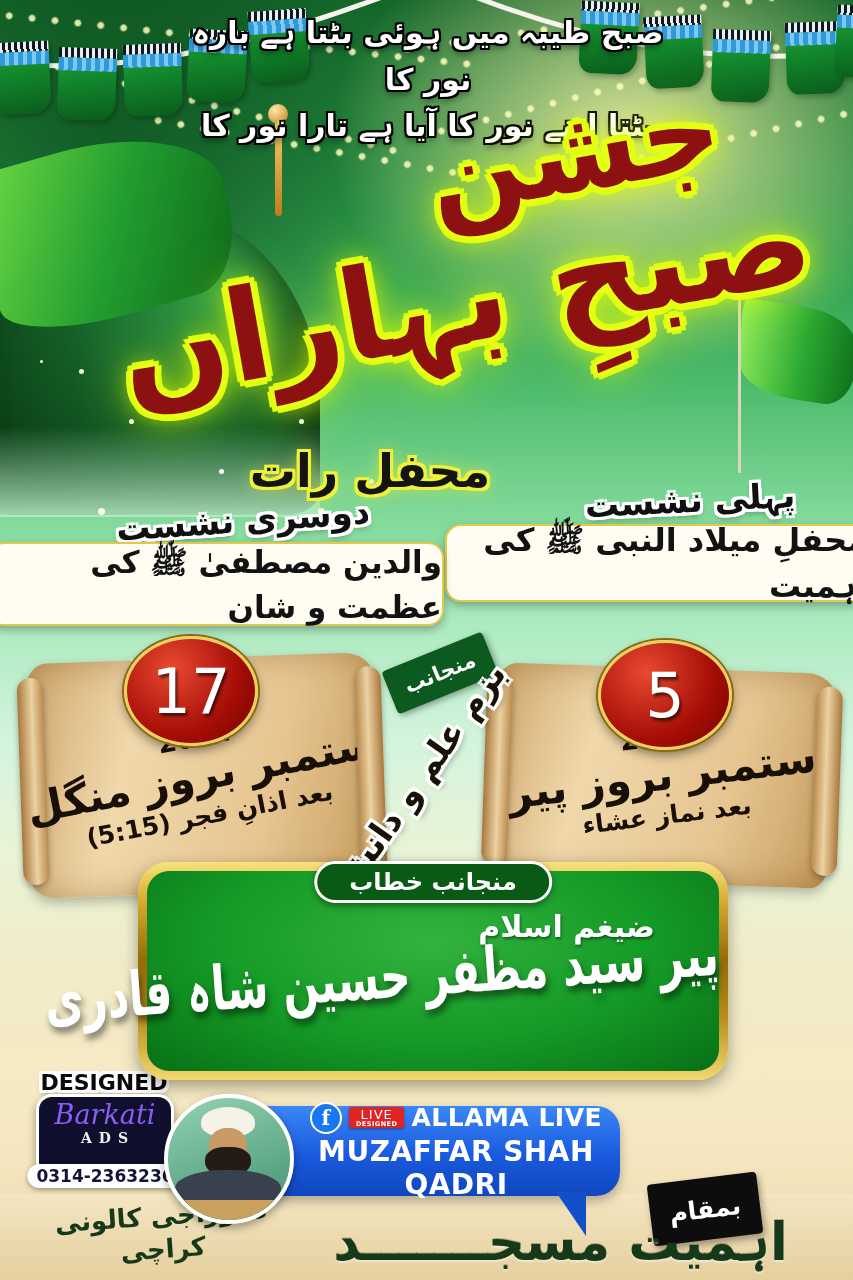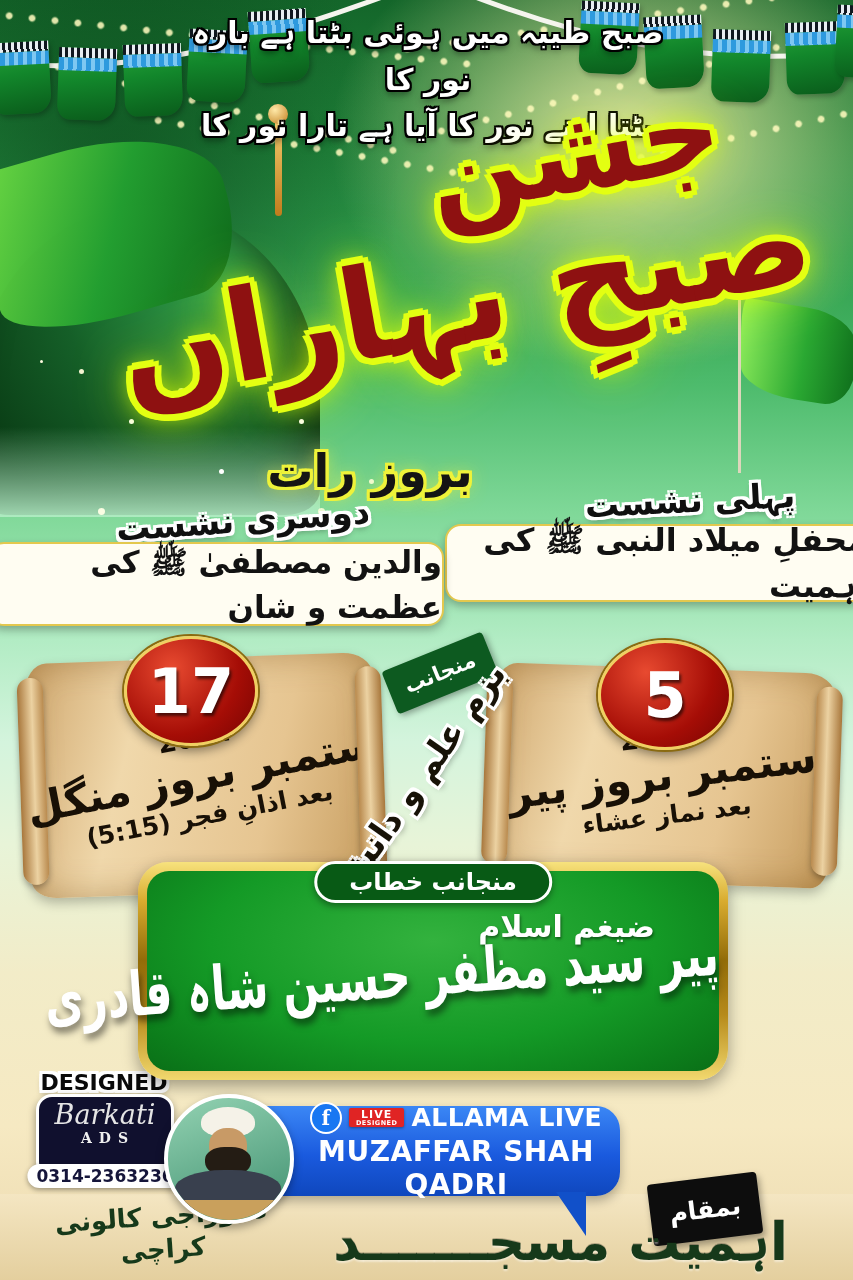--- a/index.html
+++ b/index.html
@@ -108,21 +108,21 @@
   .scroll-inner{position:absolute;inset:0;display:flex;flex-direction:column;
     align-items:center;justify-content:center;transform:rotate(-9deg);
     color:#181006;text-align:center;}
   .sc-year{font-size:27px;font-weight:bold;}
   .sc-day{font-size:42px;font-weight:bold;line-height:1.15;white-space:nowrap;}
   .sc-time{font-size:25px;font-weight:bold;}
   .oval{width:128px;height:104px;border-radius:50%;z-index:3;
     background:radial-gradient(circle at 35% 28%,#e84a30,#a50d06 60%,#740402);
     border:3px solid #f0cf62;box-shadow:0 0 0 2px #8a6a10,0 5px 11px rgba(0,0,0,.45);
     display:flex;align-items:center;justify-content:center;
-    font-size:62px;font-weight:bold;color:#fff;
+    font-size:62px;font-weight:normal;color:#fff;
     text-shadow:2px 3px 3px rgba(0,0,0,.6);}
   .oval-r{left:598px;top:640px;}
   .oval-l{left:124px;top:636px;}
 
   .org-tag{left:386px;top:650px;width:108px;height:46px;background:#0d5a20;
     transform:rotate(-22deg);display:flex;align-items:center;justify-content:center;
     color:#fff;font-size:21px;font-weight:bold;border-radius:4px;
     box-shadow:2px 3px 6px rgba(0,0,0,.35);z-index:2;}
   .org-name{left:302px;top:748px;width:248px;transform:rotate(-55deg);
     font-size:34px;font-weight:bold;color:#171207;text-align:center;white-space:nowrap;z-index:2;}
@@ -144,40 +144,40 @@
     font-size:42px;font-weight:bold;color:#fff;white-space:nowrap;
     transform:rotate(-4deg) scaleY(1.45);text-shadow:2px 4px 6px rgba(0,0,0,.5);}
 
   
   .des-label{left:28px;top:1070px;width:152px;text-align:center;
     font-size:22px;font-weight:900;color:#0a0a0a;}
   .des-badge{left:36px;top:1094px;width:138px;height:84px;background:#10102e;
     border:3px solid #fff;border-radius:16px;box-sizing:border-box;text-align:center;
     box-shadow:0 4px 9px rgba(0,0,0,.4);z-index:4;}
   .des-brand{font-family:"DejaVu Serif",serif;font-style:italic;font-size:27px;
-    color:#e5e5e5;line-height:1.15;margin-top:2px;}
+    color:#8b5cf6;line-height:1.15;margin-top:2px;}
   .des-sub{font-size:14px;letter-spacing:7px;color:#efefef;font-weight:bold;
     font-family:"DejaVu Serif",serif;margin-left:6px;}
   .des-phone{position:absolute;left:50%;bottom:-13px;transform:translateX(-50%);
     background:#fff;border-radius:12px;padding:2px 9px;white-space:nowrap;
     font-size:17px;font-weight:900;color:#15153a;box-shadow:0 2px 5px rgba(0,0,0,.35);}
 
   
   .bluebar{left:196px;top:1106px;width:424px;height:90px;border-radius:24px;z-index:4;
     background:linear-gradient(180deg,#3b87f5,#1a5ade 55%,#0f47bd);
     box-shadow:0 5px 11px rgba(0,0,0,.28);
     display:flex;flex-direction:column;justify-content:center;
     padding-left:96px;box-sizing:border-box;color:#fff;}
   .lb-row1{display:flex;align-items:center;justify-content:center;gap:7px;}
   .fb-circle{width:28px;height:28px;border-radius:50%;background:#1877f2;border:2px solid #fff;
     display:flex;align-items:center;justify-content:center;
     font-family:"DejaVu Serif",serif;font-weight:bold;font-size:20px;color:#fff;}
   .live-badge{background:#e02424;padding:1px 7px;line-height:1;text-align:center;
     border-radius:2px;box-shadow:0 1px 3px rgba(0,0,0,.4);}
-  .live-word{font-size:11px;font-weight:700;letter-spacing:1px;display:block;}
+  .live-word{font-size:13px;font-weight:400;letter-spacing:1px;display:block;}
   .stream-word{font-size:6.5px;font-weight:bold;letter-spacing:.5px;display:block;}
   .lb-line1{font-size:25px;font-weight:900;letter-spacing:.5px;}
   .lb-line2{font-size:28px;font-weight:900;text-align:center;letter-spacing:.5px;margin-top:1px;}
   .tail{left:556px;top:1192px;width:0;height:0;z-index:5;
     border-top:44px solid #1150c9;border-left:30px solid transparent;}
   .photo{left:164px;top:1094px;width:122px;height:122px;border-radius:50%;
     border:4px solid #fff;overflow:hidden;z-index:5;
     background:linear-gradient(160deg,#93d2b2,#3f8f6f);box-shadow:0 4px 9px rgba(0,0,0,.35);}
   .ph-turban{position:absolute;left:33px;top:9px;width:54px;height:30px;
     background:#f5f2e8;border-radius:50% 50% 42% 42%;}
@@ -242,21 +242,21 @@
 
   <div class="abs couplet rtl ob">
     <div>صبح طیبہ میں ہوئی بٹتا ہے بارہ نور کا</div>
     <div>بٹتا لینے نور کا آیا ہے تارا نور کا</div>
   </div>
 
   <div class="abs title rtl">
     <div class="w1">جشن</div>
     <div class="w2">صبحِ بہاراں</div>
   </div>
-  <div class="abs subtitle rtl oy">بروز رات</div>
+  <div class="abs subtitle rtl oy">محفل رات</div>
 
   <div class="abs sess-head rtl ow s1-head">پہلی نشست</div>
   <div class="abs sess-box rtl s1-box">محفلِ میلاد النبی ﷺ کی اہمیت</div>
 
   <div class="abs sess-head rtl ow s2-head">دوسری نشست</div>
   <div class="abs sess-box rtl s2-box">والدین مصطفیٰ ﷺ کی عظمت و شان</div>
 
   <div class="abs scroll scroll-r">
     <div class="scroll-inner rtl">
       <div class="sc-year">2024</div>

